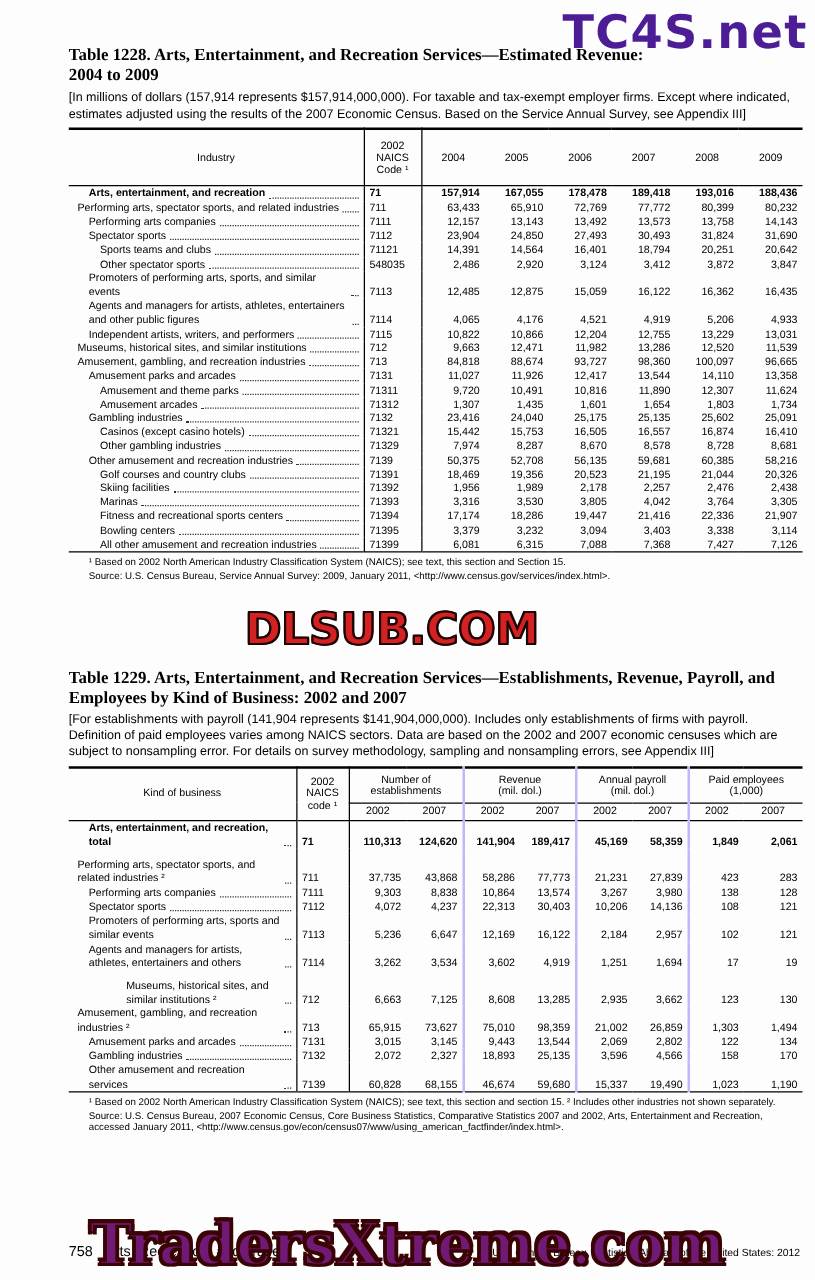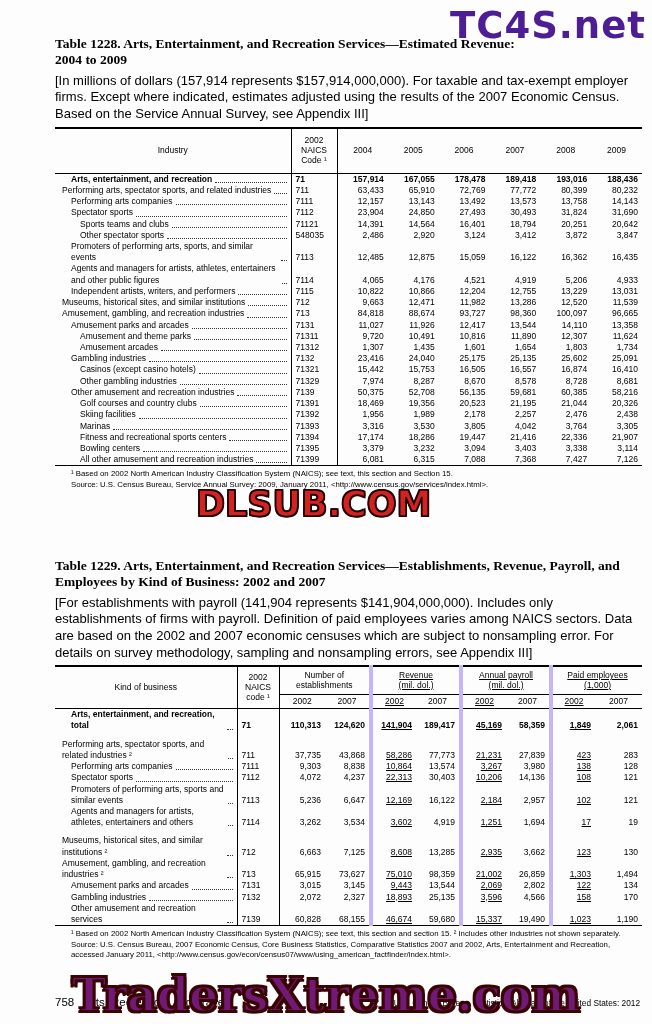--- a/index.html
+++ b/index.html
@@ -9,40 +9,40 @@
     font-family:"Liberation Sans",sans-serif;
   }
   .page{position:absolute;inset:0;padding:36px 10px 0 55px;box-sizing:border-box;}
 
   .tbl-title{
     font-family:"Liberation Serif",serif;font-weight:bold;
     font-size:13.5px;line-height:1.18;margin:0 0 5px 0;
   }
   #title-1228{width:480px;}
   #title-1229{width:575px;}
-  .tbl-note{font-size:13px;line-height:1.28;margin:0 0 4px 0;}
+  .tbl-note{font-size:10px;line-height:1.28;margin:0 0 4px 0;}
 
   table.census{
     border-collapse:collapse;table-layout:fixed;width:100%;
     font-size:8.5px;line-height:1.32;
     border-top:2.5px solid #000;border-bottom:1.5px solid #000;
   }
   .census th,.census td{padding:0 3px;vertical-align:bottom;font-weight:normal;}
   .census thead th{
     border-bottom:1px solid #000;vertical-align:middle;text-align:center;
     line-height:1.15;
   }
   #t1228 thead th{height:44px;}
   #t1229 thead tr:first-child th{height:27px;}
   #t1229 thead tr:last-child th{height:13px;}
   .pre{white-space:pre-line;}
   .naics-h,.census td.naics{border-left:1px solid #000;border-right:1px solid #000;}
   .census td.naics{text-align:left;padding-left:4px;}
   .census td.num{text-align:right;padding-right:4px;}
-  .vl{border-left:4px solid #c4b5fd;text-decoration:underline;}
+  .vl{border-left:2px solid #c4b5fd;}
   tr.bold td{font-weight:bold;}
   tr.spacer td{padding-top:7px;}
   .lw{display:flex;align-items:flex-end;}
   .lab{flex:0 1 auto;}
   .leader{flex:1 1 6px;min-width:5px;border-bottom:1px dotted #333;margin:0 1px 2px 3px;}
 
   .footnote{font-size:7.8px;line-height:1.25;margin:3px 0 0 0;padding-left:16px;}
   .source{font-size:7.8px;line-height:1.25;margin:1px 0 0 0;padding-left:16px;}
 
   .sec2{margin-top:68px;}
@@ -613,21 +613,21 @@
             <td class="num">3,534</td>
             <td class="num vl">3,602</td>
             <td class="num">4,919</td>
             <td class="num vl">1,251</td>
             <td class="num">1,694</td>
             <td class="num vl">17</td>
             <td class="num">19</td>
           </tr>
           <tr class="spacer">
             <td class="stub">
-              <div class="lw" style="padding-left: 4px;">
+              <div class="lw" style="padding-left: 4px; margin-left: 39px;">
                 <span class="lab">Museums, historical sites, and similar institutions ²</span>
                 <span class="leader"></span>
               </div>
             </td>
             <td class="naics">712</td>
             <td class="num">6,663</td>
             <td class="num">7,125</td>
             <td class="num vl">8,608</td>
             <td class="num">13,285</td>
             <td class="num vl">2,935</td>

